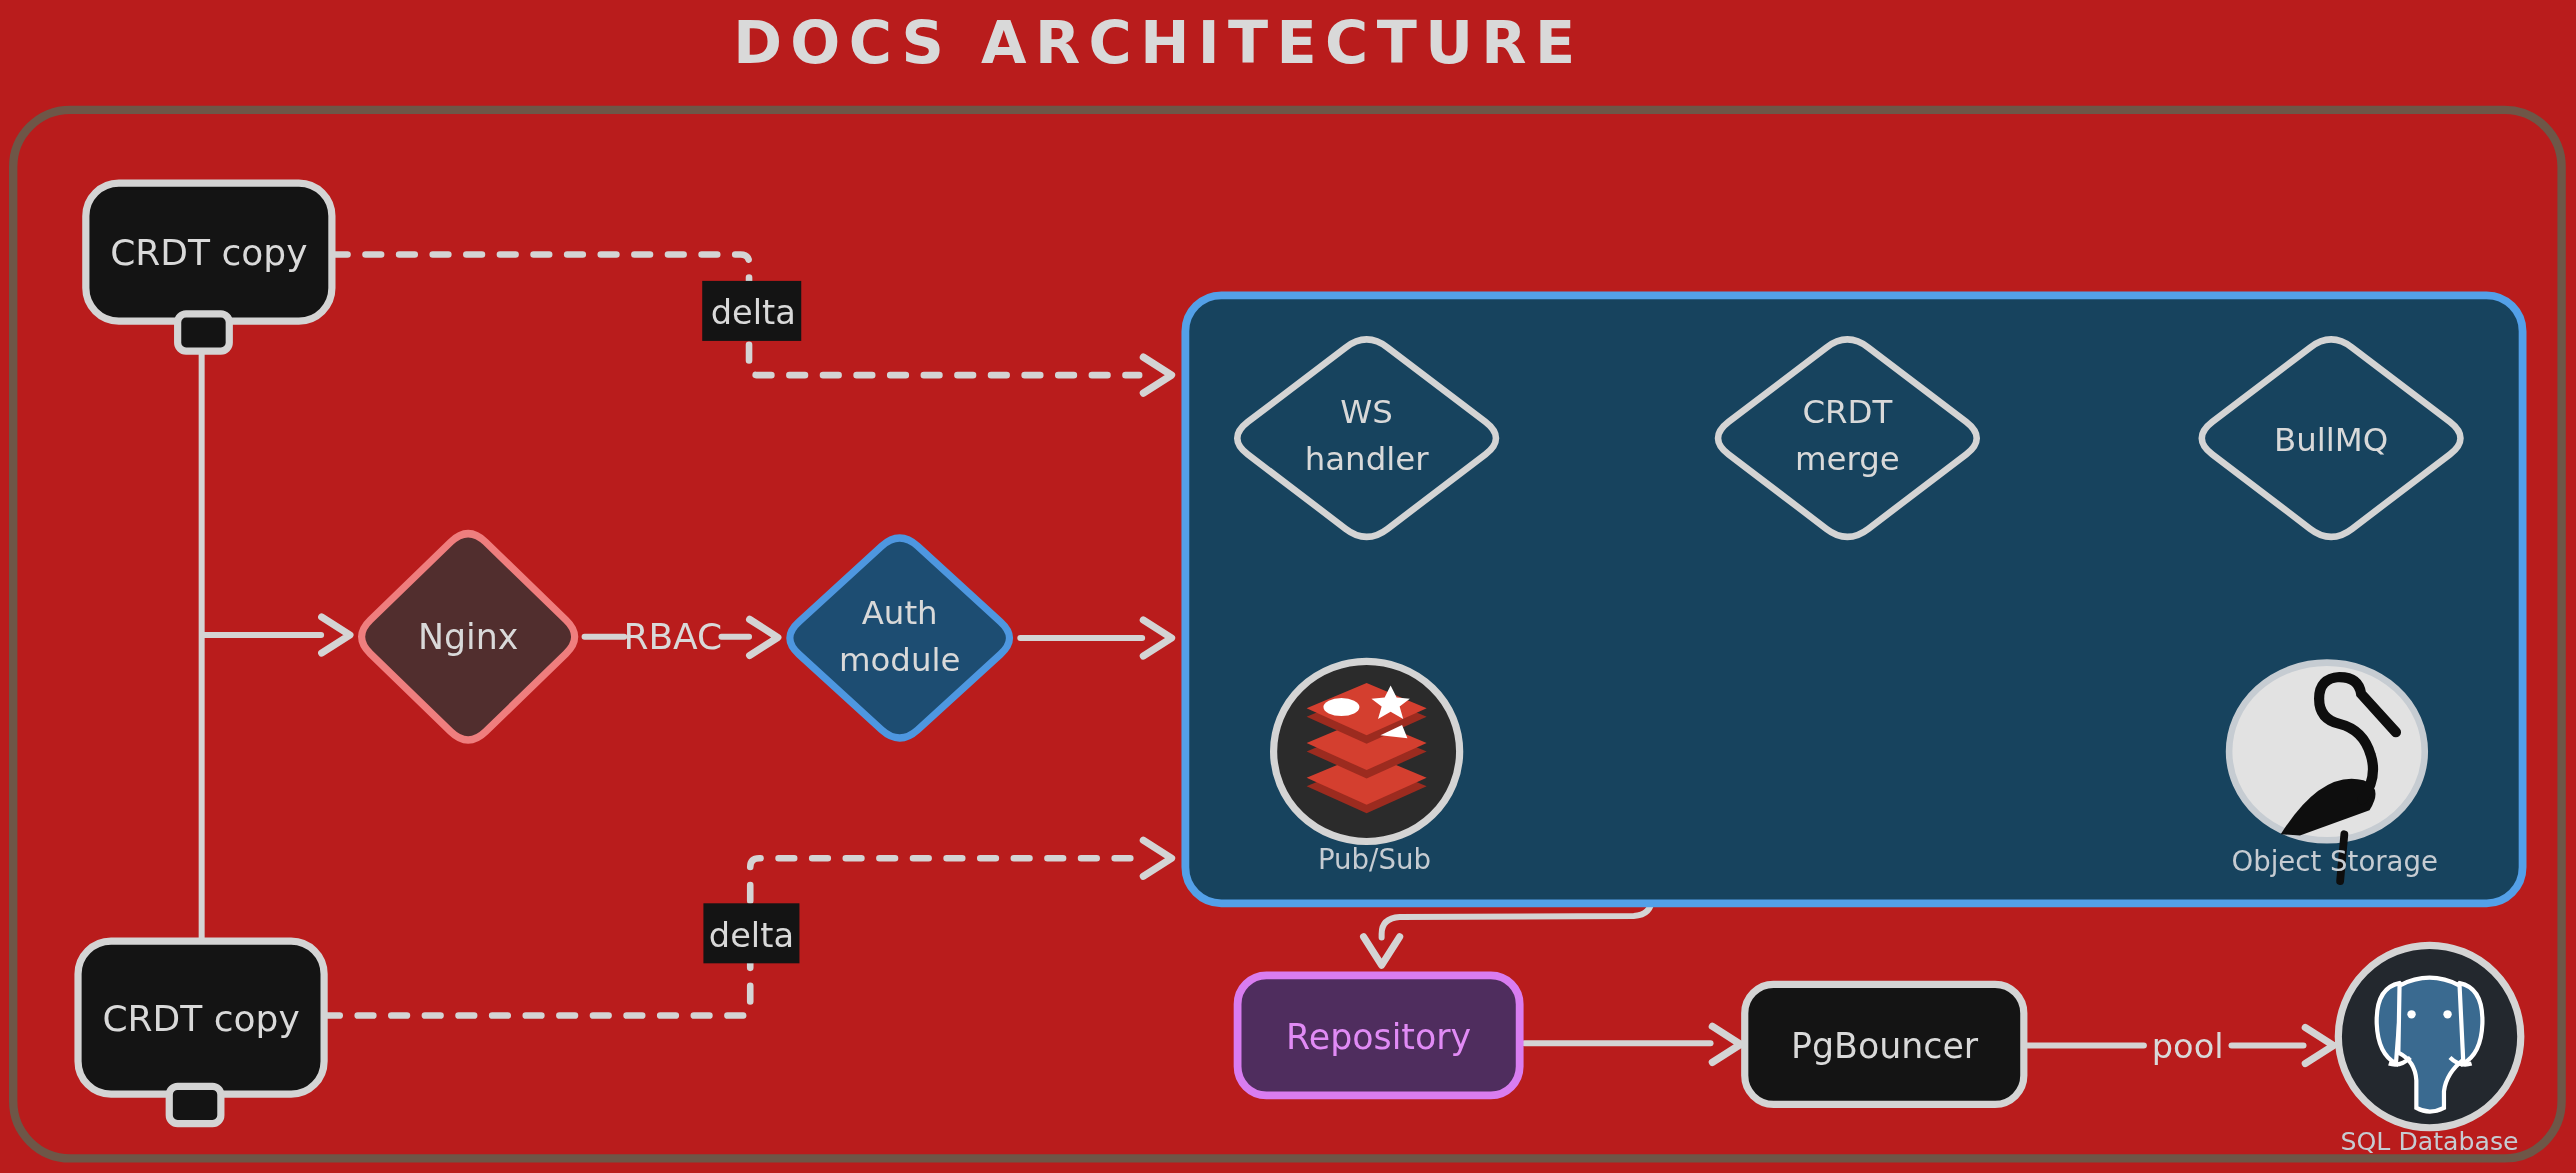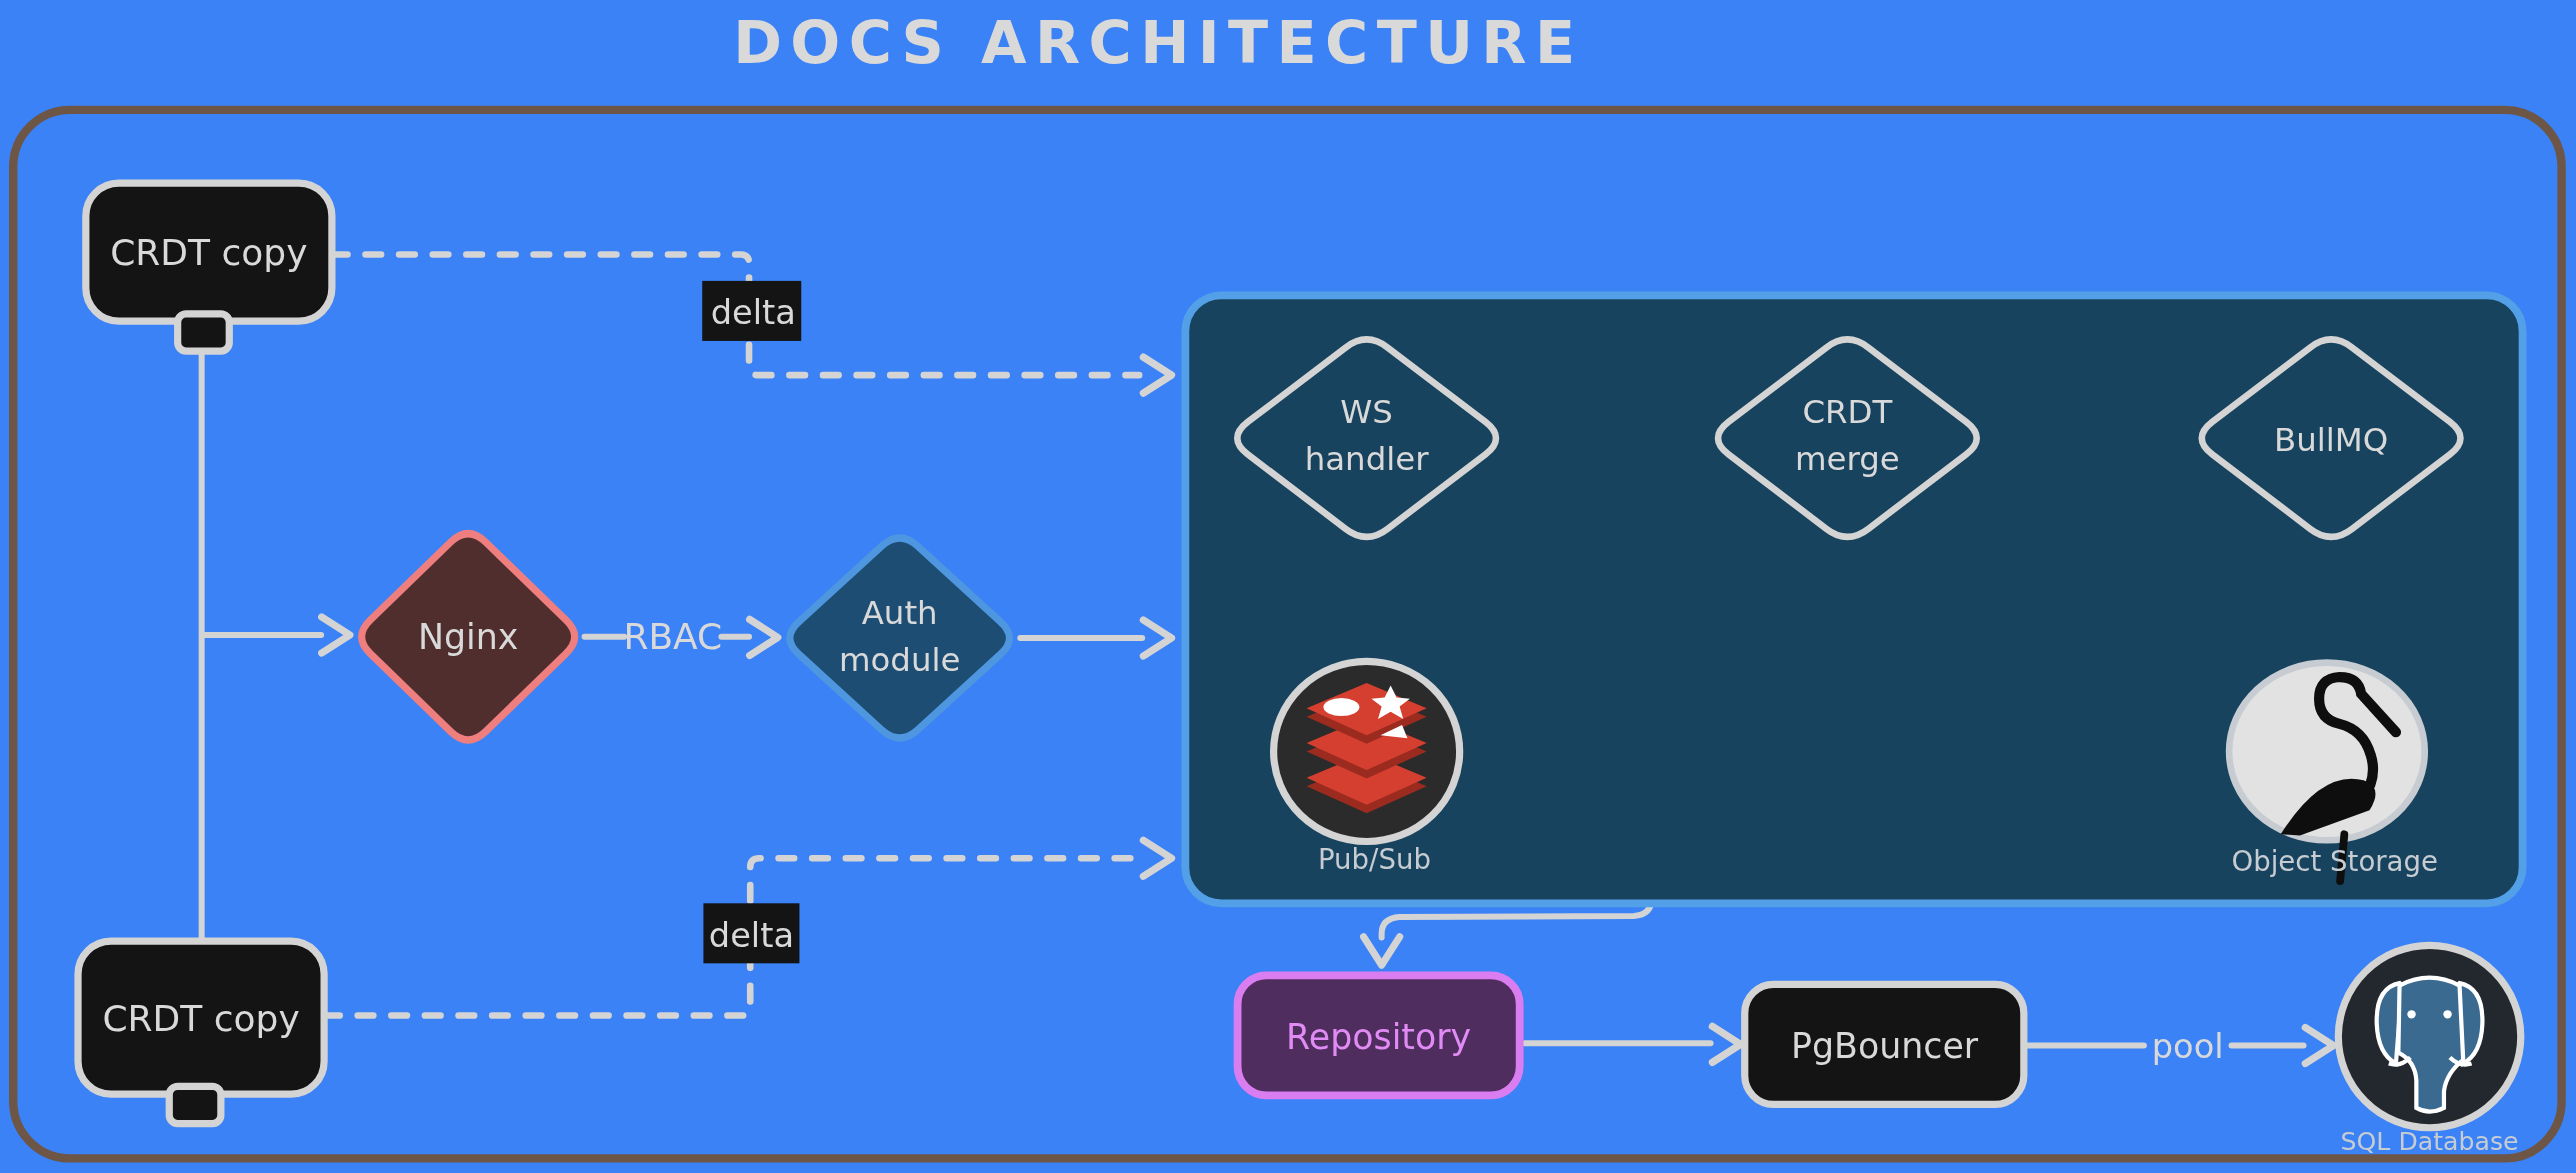--- a/index.html
+++ b/index.html
@@ -1,16 +1,16 @@
 <!DOCTYPE html>
 <html style="font-size:9.6px"><head>
 <meta charset="utf-8">
 <style>
   html,body{margin:0;padding:0;background:#0d0d0d;}
-  .stage{position:relative;width:2576px;height:1174px;background:#3b82f6;overflow:hidden;
+  .stage{position:relative;width:2576px;height:1174px;background:#b91c1c;overflow:hidden;
          font-family:"DejaVu Sans","Liberation Sans",sans-serif;}
   svg text{font-family:"DejaVu Sans","Liberation Sans",sans-serif;}
 </style>
 </head>
 <body>
 
 <div class="stage">
 <svg width="2576" height="1174" viewBox="0 0 4292 1956">
 
   <text x="1930" y="105" font-size="98" font-weight="bold" letter-spacing="14" text-anchor="middle" fill="#d9d9d9">DOCS ARCHITECTURE</text>

